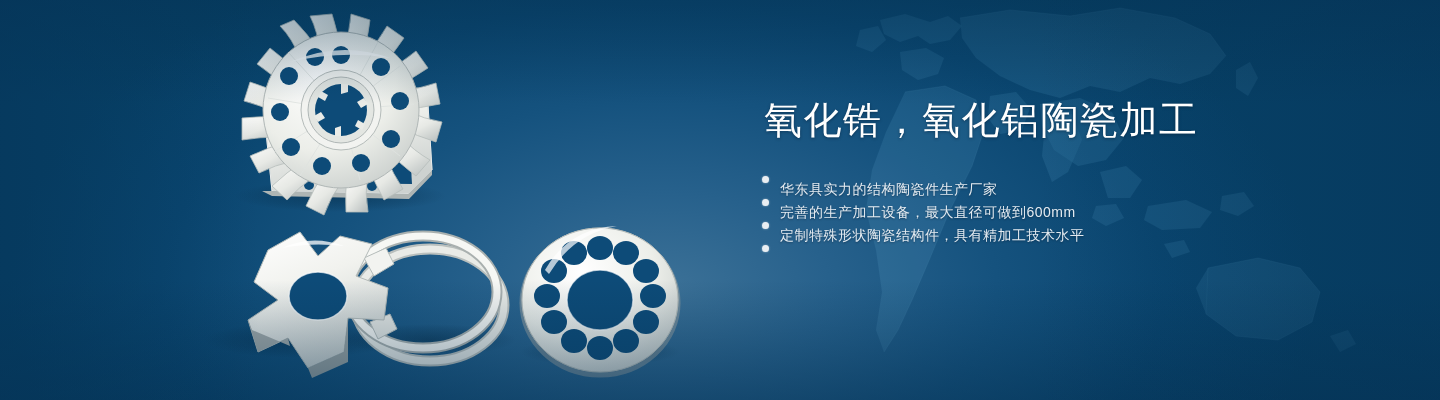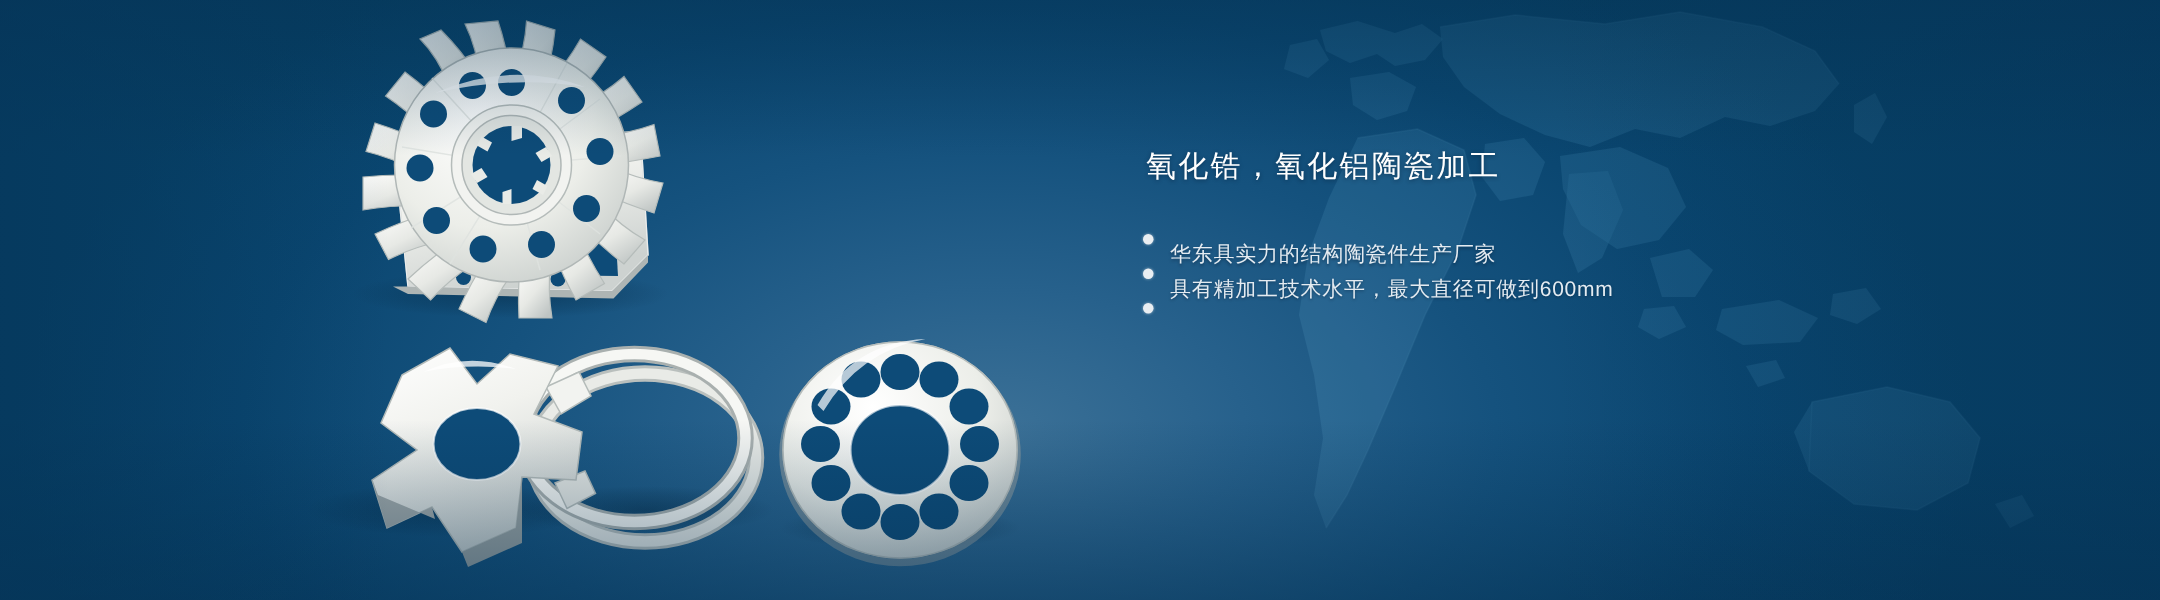--- a/index.html
+++ b/index.html
@@ -40,21 +40,21 @@
   }
   .parts svg{width:100%;height:100%;display:block;}
 
   
   .copy{
     position:absolute;left:762px;top:100px;z-index:4;
     width:640px;
   }
   .headline{
     color:#ffffff;
-    font-size:20px;
+    font-size:38px;
     font-weight:400;
     letter-spacing:1.5px;
     line-height:1.1;
     margin:0 0 26px 2px;
     text-shadow:0 1px 3px rgba(0,20,40,.45);
     white-space:nowrap;
   }
   .points{list-style:none;margin:0;padding:0;}
   .point{
     display:flex;align-items:center;
@@ -309,21 +309,25 @@
   <div class="copy">
     <h1 class="headline">氧化锆，氧化铝陶瓷加工</h1>
 
     <ul class="points">
       <li class="point">
         <span class="dot"></span>
         <span class="ptext">华东具实力的结构陶瓷件生产厂家</span>
       </li>
       <li class="point">
         <span class="dot"></span>
-        <span class="ptext">具有精加工技术水平，最大直径可做到600mm</span>
+        <span class="ptext">完善的生产加工设备，最大直径可做到600mm</span>
+      </li>
+      <li class="point">
+        <span class="dot"></span>
+        <span class="ptext">定制特殊形状陶瓷结构件，具有精加工技术水平</span>
       </li>
       <li class="point">
         <span class="dot"></span>
       </li>
     </ul>
   </div>
 
 </div>
 
 </body></html>

